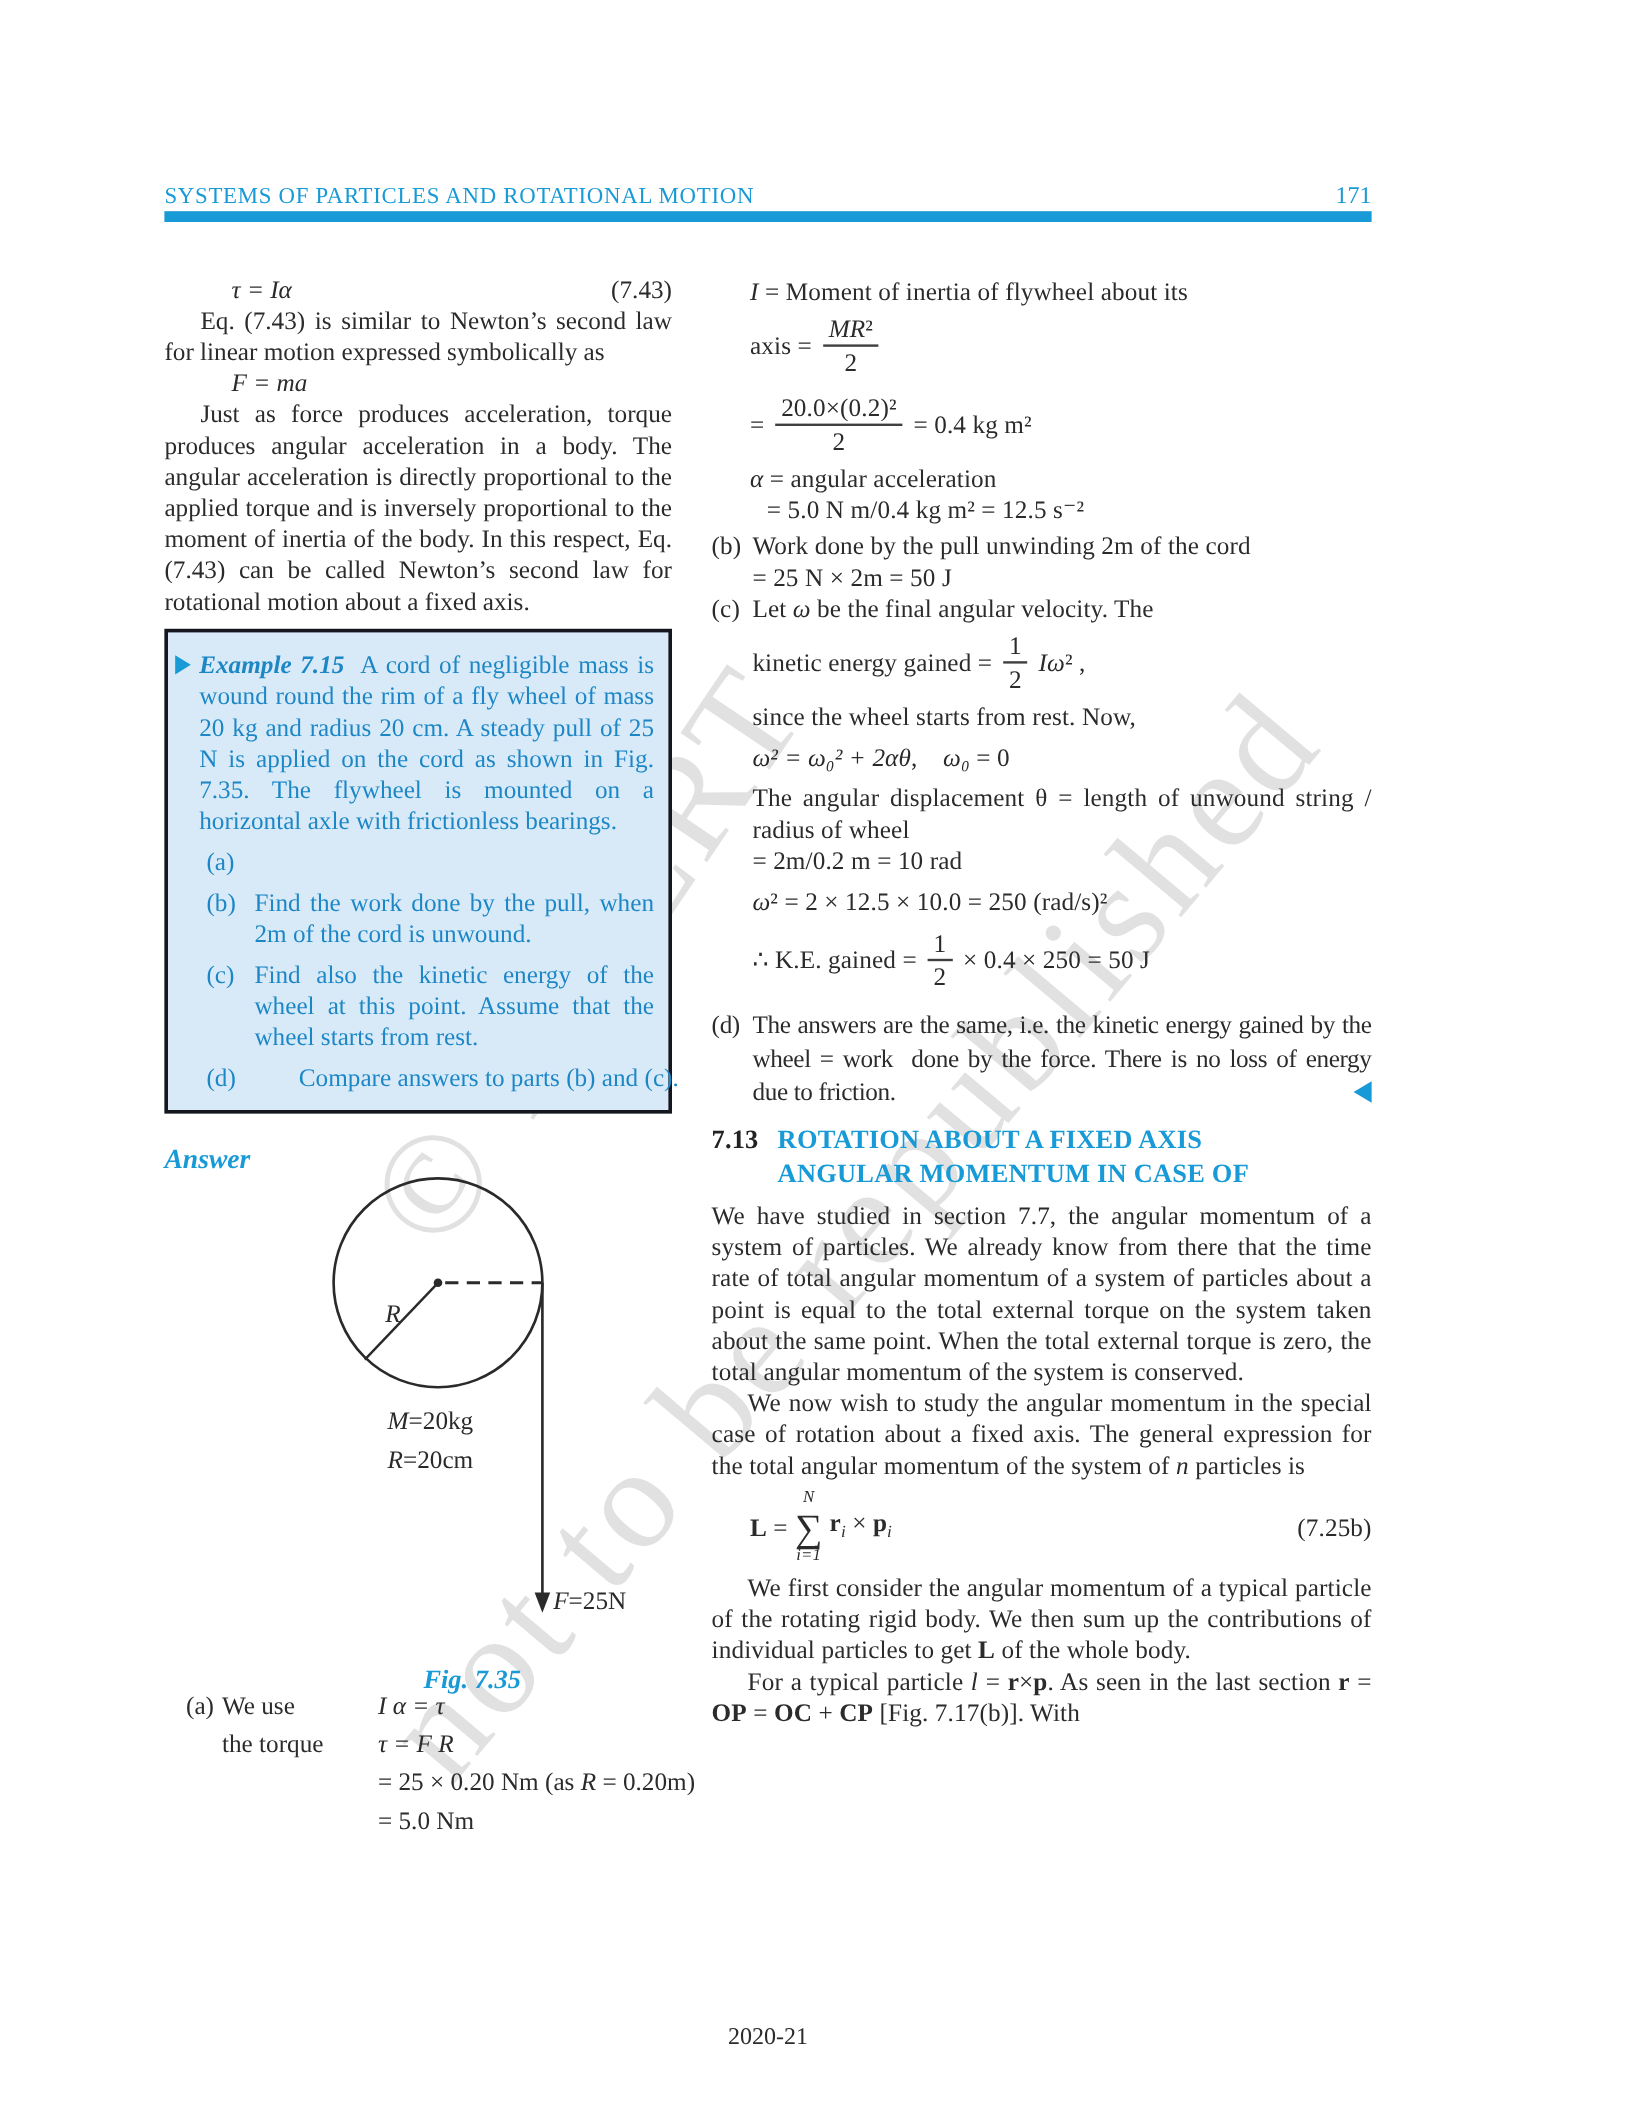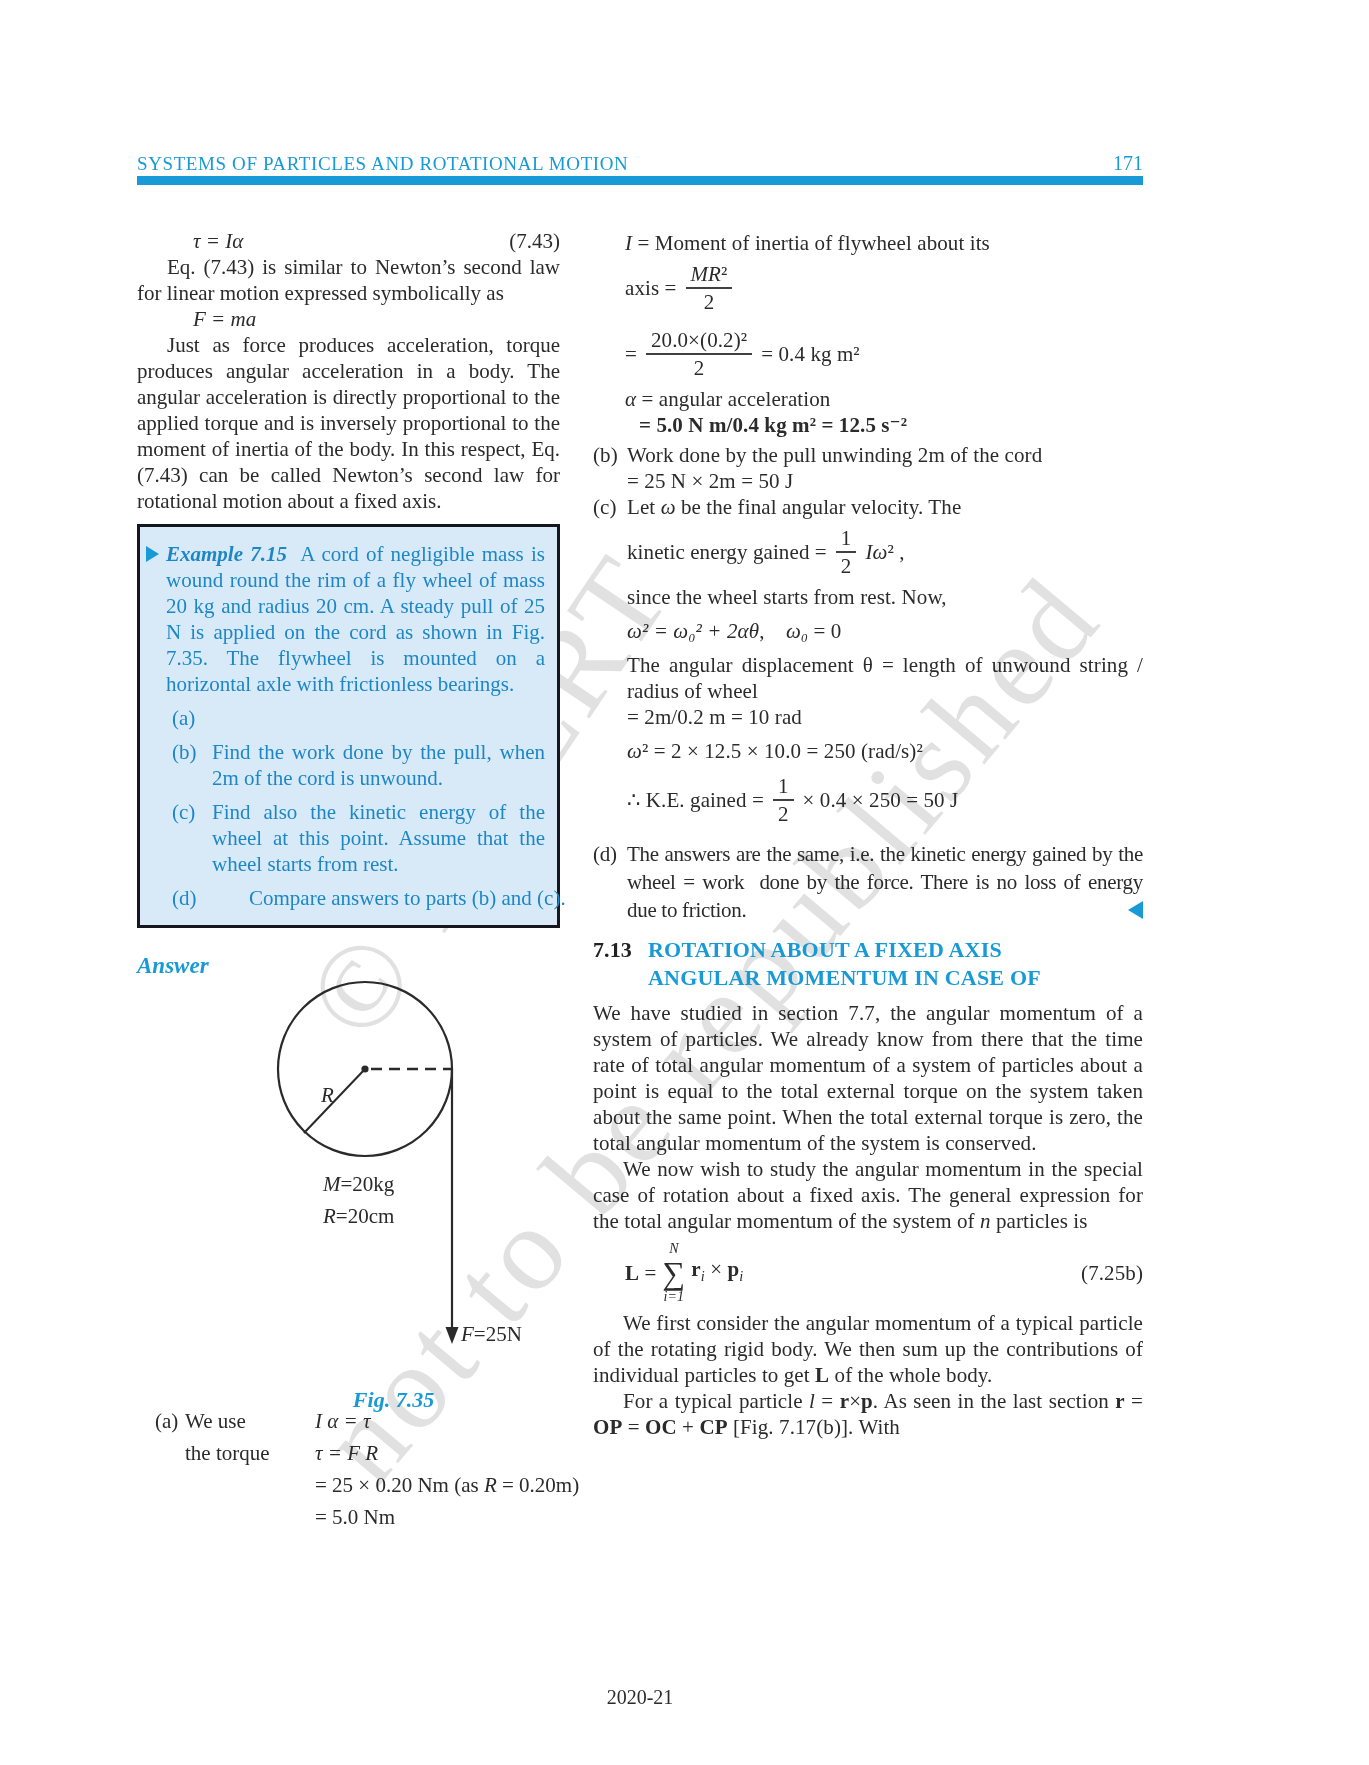--- a/index.html
+++ b/index.html
@@ -168,21 +168,21 @@
     <div class="frac-row" style="margin-top:14px;">
       <span>=</span>
       <span class="frac">
         <span class="num">20.0×(0.2)²</span>
         <span class="den">2</span>
       </span>
       <span>= 0.4 kg m²</span>
     </div>
 
     <div class="rc-ind" style="text-align:left;margin-top:4px;"><span style="font-style: italic;">α</span><span> = angular acceleration</span></div>
-    <div style="padding-left:46px;text-align:left;font-weight:bold;">= 5.0 N m/0.4 kg m² = 12.5 s⁻²</div>
+    <div style="padding-left:46px;text-align:left;">= 5.0 N m/0.4 kg m² = 12.5 s⁻²</div>
 
     <div class="r-item" style="margin-top:4px;">
       <span class="lbl">(b)</span>
       <div class="cnt">
         <div>Work done by the pull unwinding 2m of the cord</div>
         <div style="text-align:left;">= 25 N × 2m = 50 J</div>
       </div>
     </div>
 
     <div class="r-item">

